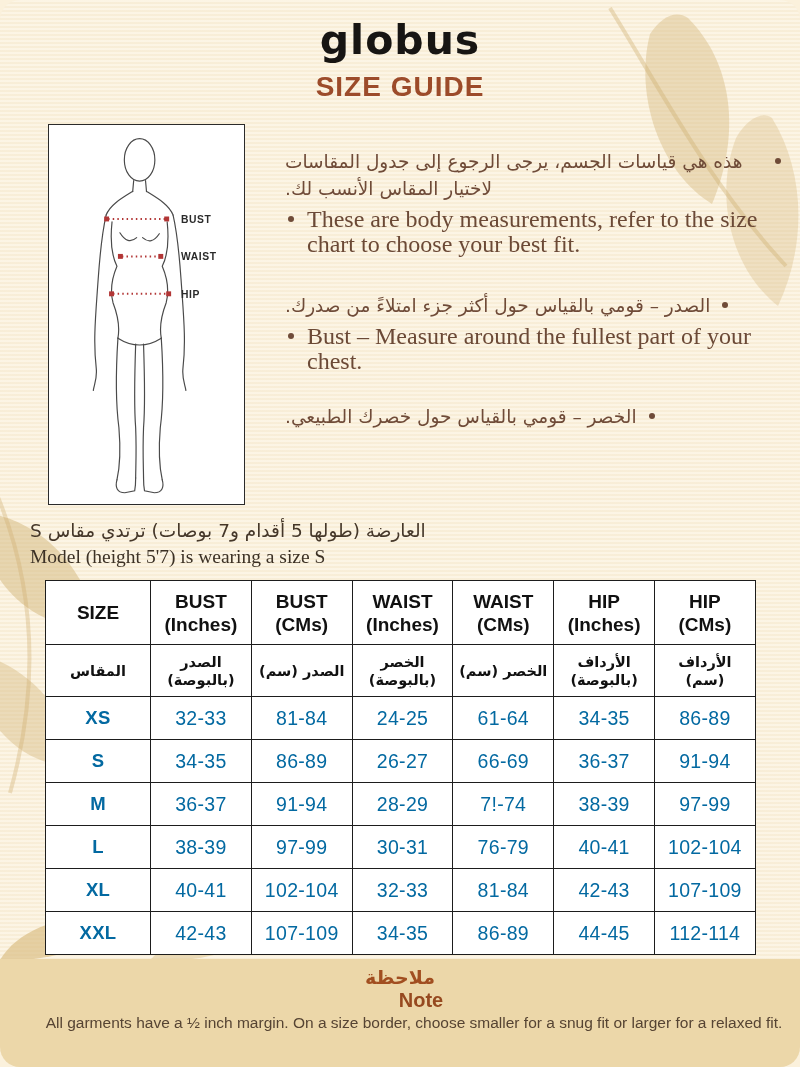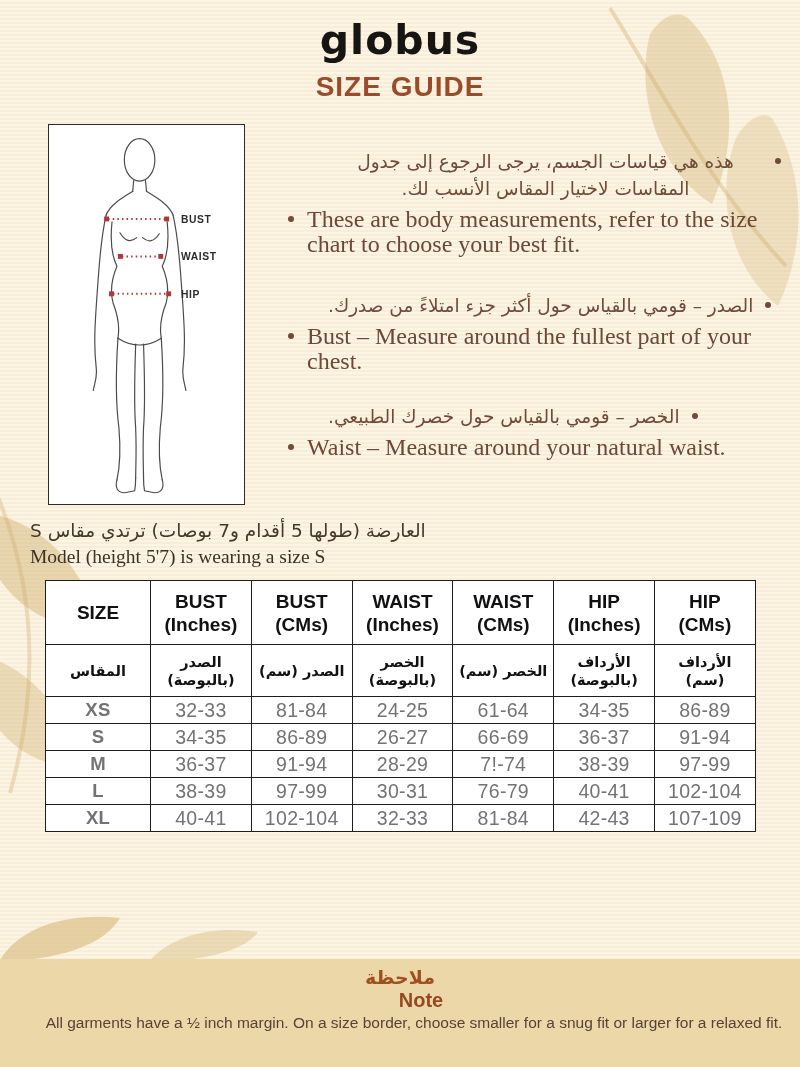--- a/index.html
+++ b/index.html
@@ -2,56 +2,57 @@
 <html><head>
 <meta charset="utf-8">
 <style>
   * { margin:0; padding:0; box-sizing:border-box; }
   html,body { background:#fbf1dc; }
   #page {
     position:relative; width:800px; height:1067px; overflow:hidden;
     background:#fbf1dc;
     background-image:repeating-linear-gradient(180deg, rgba(255,255,255,.25) 0 2px, rgba(214,196,160,.08) 2px 4px);
     font-family:"Liberation Sans", sans-serif;
+    border-radius:20px;
   }
   .decor { position:absolute; pointer-events:none; }
   
   .brand { position:absolute; top:16px; left:0; width:100%; text-align:center;
     font-family:"DejaVu Sans", sans-serif; font-weight:600; font-size:41px; letter-spacing:1px; color:#171513; }
   .title { position:absolute; top:71px; left:0; width:100%; text-align:center;
     font-weight:800; font-size:28px; letter-spacing:1px; color:#9c4b2a; }
   
   .figure-box { position:absolute; left:48px; top:124px; width:197px; height:381px;
     background:#ffffff; border:1.5px solid #2b2b2b; }
   
   .bullets { position:absolute; left:285px; top:148px; width:492px; }
   .b-item { margin-bottom:30px; }
   .b-item.gap-lg { margin-bottom:36px; }
   .b-ar { position:relative; margin-bottom:5px; }
   .ar-wrap { position:relative; display:inline-block; max-width:478px; }
-  .ar-text { display:block; direction:rtl; unicode-bidi:isolate; text-align:center;
-    font-family:"DejaVu Sans", sans-serif; font-size:18.5px; line-height:27px; color:#6f4b38;margin-left:43px; }
+  .ar-text { display:block; direction:rtl; unicode-bidi:isolate; text-align:left;
+    font-family:"DejaVu Sans", sans-serif; font-size:18.5px; line-height:27px; color:#6f4b38; }
   .dot { position:absolute; width:6px; height:6px; border-radius:50%; background:#6f4b38; }
   .dot-ar { right:-18px; top:10px; }
   .b-en { position:relative; padding-left:22px; }
   .dot-en { left:3px; top:9px; }
   .en-text { font-family:"Liberation Serif","DejaVu Serif",serif; font-size:24px; line-height:24.5px; color:#6b4936; }
   
   .model-note { position:absolute; left:30px; top:517px; width:470px; }
   .model-ar { direction:rtl; unicode-bidi:isolate; text-align:left;
     font-family:"DejaVu Sans", sans-serif; font-size:18.5px; line-height:27px; color:#453729; }
   .model-en { font-family:"Liberation Serif","DejaVu Serif",serif; font-size:19.5px; line-height:25px; color:#3c3125; }
   
   table.size { position:absolute; left:45px; top:580px; width:710px; border-collapse:collapse;
     table-layout:fixed; background:#ffffff; }
   table.size td, table.size th { border:1.6px solid #1d1d1d; text-align:center; vertical-align:middle; padding:0 2px; }
   col.c-size { width:105px; } col.c-std { width:100.8px; }
   tr.hdr-en th { height:64px; font-size:19px; font-weight:700; color:#111; line-height:23px; }
   tr.hdr-ar th { height:52px; font-family:"DejaVu Sans",sans-serif; font-size:14.5px; font-weight:700; color:#111; line-height:18px; direction:rtl; }
-  tr.data td { height:27px; font-size:19.5px; color:#737373; letter-spacing:.3px; }
+  tr.data td { height:43px; font-size:19.5px; color:#0369a1; letter-spacing:.3px; }
   tr.data td.size-cell { font-weight:700; font-size:18.5px; }
   
   .note-band { position:absolute; left:0; top:959px; width:800px; height:140px; background:#ecd7a9; text-align:center; }
   .note-h-ar { margin-top:7px; font-family:"DejaVu Sans",sans-serif; direction:rtl; font-weight:700; font-size:19px; color:#a14e20; }
   .note-h-en { font-weight:700; font-size:20px; color:#96491f; margin-top:1px;padding-left:42px; }
   .note-b-ar { margin-top:3px; direction:rtl; font-family:"DejaVu Sans",sans-serif; font-size:15px; color:#4e3c28; }
   .note-b-en { margin-top:2px; font-size:15.5px; color:#564433;padding-left:28px; }
 </style>
 </head>
 <body>
@@ -123,21 +124,20 @@
       <div class="b-item gap-lg">
         <div class="b-ar"><span class="ar-wrap"><span class="ar-text" dir="rtl">هذه هي قياسات الجسم، يرجى الرجوع إلى جدول المقاسات لاختيار المقاس الأنسب لك.</span><i class="dot dot-ar"></i></span></div>
         <div class="b-en"><i class="dot dot-en"></i><span class="en-text">These are body measurements, refer to the size chart to choose your best fit.</span></div>
       </div>
       <div class="b-item">
         <div class="b-ar"><span class="ar-wrap"><span class="ar-text" dir="rtl">الصدر – قومي بالقياس حول أكثر جزء امتلاءً من صدرك.</span><i class="dot dot-ar"></i></span></div>
         <div class="b-en"><i class="dot dot-en"></i><span class="en-text">Bust – Measure around the fullest part of your chest.</span></div>
       </div>
       <div class="b-item">
         <div class="b-ar"><span class="ar-wrap"><span class="ar-text" dir="rtl">الخصر – قومي بالقياس حول خصرك الطبيعي.</span><i class="dot dot-ar"></i></span></div>
-        <div class="b-en"><i class="dot dot-en"></i><span class="en-text">Waist – Measure around your natural waist.</span></div>
       </div>
     </div>
 
   <div class="model-note">
     <div class="model-ar">العارضة (طولها 5 أقدام و7 بوصات) ترتدي مقاس S</div>
     <div class="model-en">Model (height 5'7) is wearing a size S</div>
   </div>
 
   <table class="size" id="size-table">
     <colgroup>
@@ -208,20 +208,29 @@
         </tr>
         <tr class="data">
           <td class="size-cell">XL</td>
           <td>40-41</td>
           <td>102-104</td>
           <td>32-33</td>
           <td>81-84</td>
           <td>42-43</td>
           <td>107-109</td>
         </tr>
+        <tr class="data">
+          <td class="size-cell">XXL</td>
+          <td>42-43</td>
+          <td>107-109</td>
+          <td>34-35</td>
+          <td>86-89</td>
+          <td>44-45</td>
+          <td>112-114</td>
+        </tr>
       </tbody>
   </table>
 
   <div class="note-band">
     <div class="note-h-ar">ملاحظة</div>
     <div class="note-h-en">Note</div>
     <div class="note-b-en">All garments have a ½ inch margin. On a size border, choose smaller for a snug fit or larger for a relaxed fit.</div>
   </div>
 
 </div>

